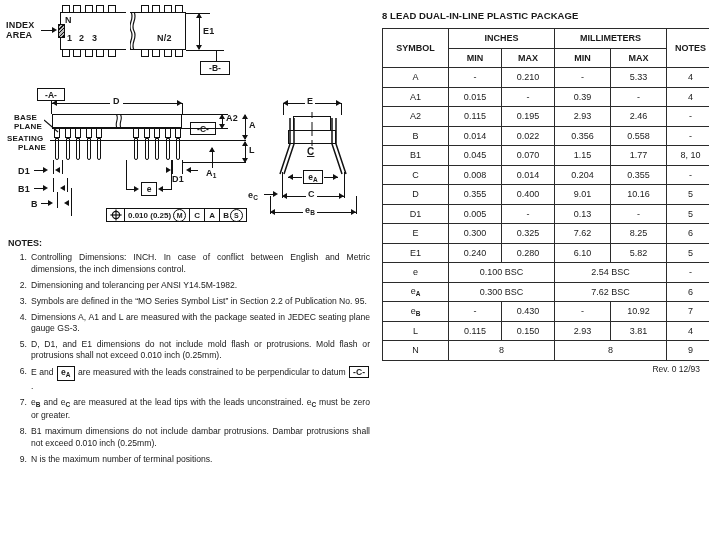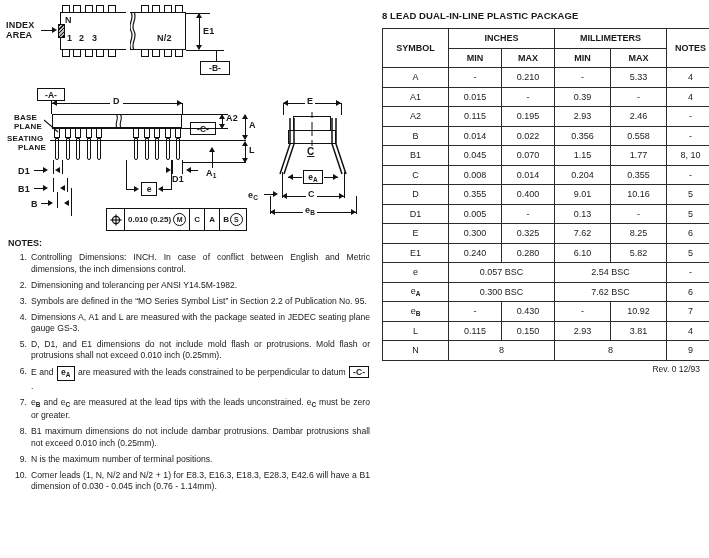--- a/index.html
+++ b/index.html
@@ -255,21 +255,21 @@
       <div class="ln vl" style="left:245px;top:142px;height:20px;"></div>
       <div class="ar ar-u" style="left:242px;top:141px;"></div>
       <div class="ar ar-d" style="left:242px;top:158px;"></div>
       <div class="lbl" style="left:249px;top:145px;">L</div>
 
       <div class="ln vl" style="left:212px;top:148px;height:20px;"></div>
       <div class="ar ar-u" style="left:209px;top:147px;"></div>
       <div class="lbl" style="left:206px;top:168px;"><span>A</span><span class="sub">1</span></div>
 
       <div style="position:absolute;left:106px;top:208px;display:flex;border:1.5px solid #111;
-                  background:#fff;height:23px;box-sizing:border-box;align-items:stretch;">
+                  background:#fff;height:14px;box-sizing:border-box;align-items:stretch;">
         <div style="width:17px;display:flex;align-items:center;justify-content:center;border-right:1.3px solid #111;">
           <svg width="12" height="12" viewBox="0 0 12 12">
             <circle cx="6" cy="6" r="3.6" fill="none" stroke="#111" stroke-width="1.2"></circle>
             <line x1="6" y1="0.4" x2="6" y2="11.6" stroke="#111" stroke-width="1.2"></line>
             <line x1="0.4" y1="6" x2="11.6" y2="6" stroke="#111" stroke-width="1.2"></line>
           </svg>
         </div>
         <div style="display:flex;align-items:center;gap:2px;padding:0 3px;border-right:1.3px solid #111;
                     font-weight:bold;font-size:8px;">
           <span>0.010 (0.25)</span>
@@ -445,21 +445,21 @@
           <tr>
             <td>E1</td>
             <td>0.240</td>
             <td>0.280</td>
             <td>6.10</td>
             <td>5.82</td>
             <td>5</td>
           </tr>
           <tr>
             <td>e</td>
-            <td colspan="2">0.057 BSC</td>
+            <td colspan="2">0.100 BSC</td>
             <td colspan="2">2.54 BSC</td>
             <td>-</td>
           </tr>
           <tr>
             <td><span>e</span><span class="sub">A</span></td>
             <td colspan="2">0.300 BSC</td>
             <td colspan="2">7.62 BSC</td>
             <td>6</td>
           </tr>
           <tr>
@@ -522,20 +522,16 @@
           <div class="t jst"><span>e<span class="sub">B</span></span> and <span>e<span class="sub">C</span></span> are measured at the lead tips with the leads unconstrained. <span>e<span class="sub">C</span></span> must be zero or greater.</div>
         </div>
         <div class="note">
           <div class="n">8.</div>
           <div class="t jst">B1 maximum dimensions do not include dambar protrusions. Dambar protrusions shall not exceed 0.010 inch (0.25mm).</div>
         </div>
         <div class="note">
           <div class="n">9.</div>
           <div class="t jst">N is the maximum number of terminal positions.</div>
         </div>
-        <div class="note">
-          <div class="n">10.</div>
-          <div class="t jst">Corner leads (1, N, N/2 and N/2 + 1) for E8.3, E16.3, E18.3, E28.3, E42.6 will have a B1 dimension of 0.030 - 0.045 inch (0.76 - 1.14mm).</div>
-        </div>
       </div>
   </div>
 
 </div>
 
 </body></html>

